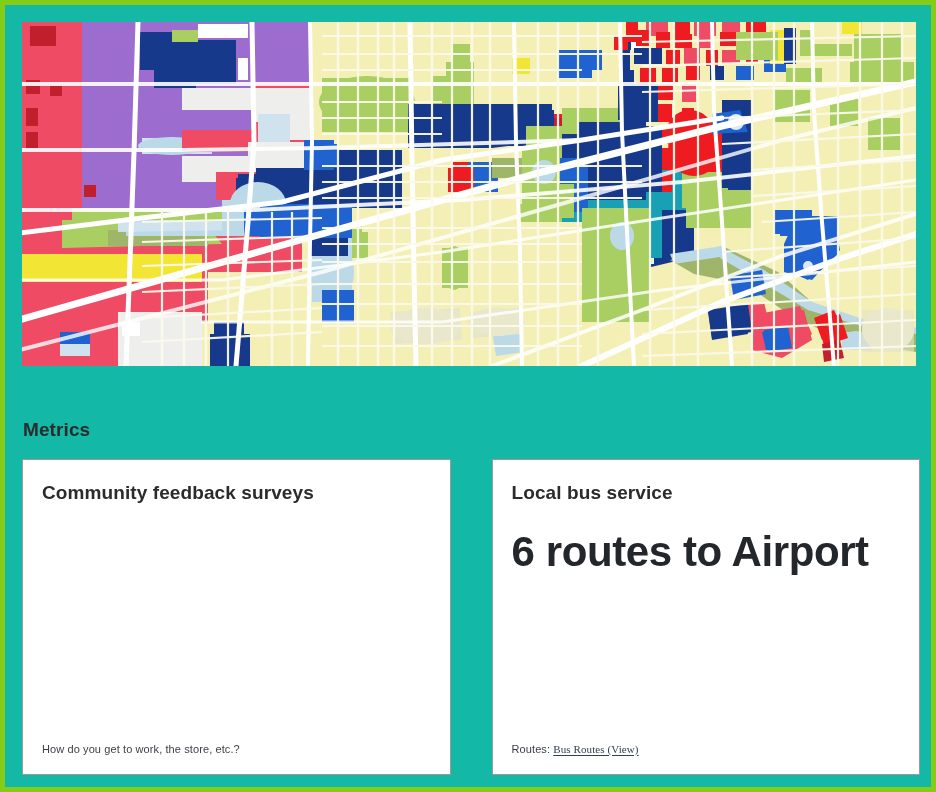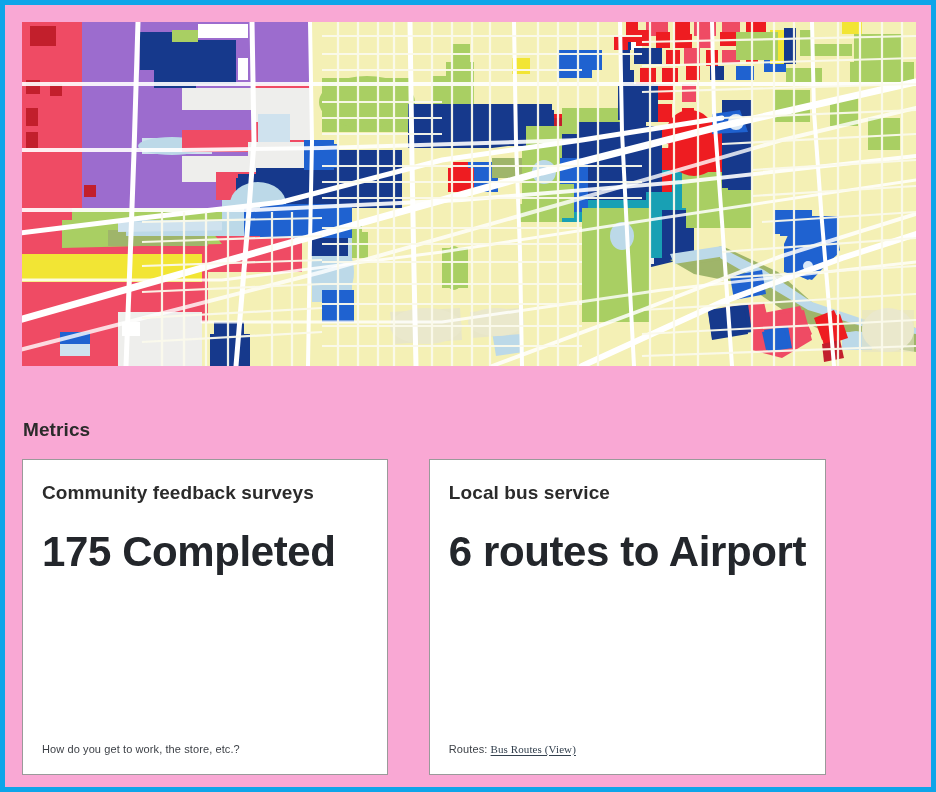--- a/index.html
+++ b/index.html
@@ -8,22 +8,22 @@
     background: #ffffff;
   }
   body {
     font-family: "Liberation Sans", sans-serif;
   }
   .page {
     position: relative;
     width: 936px;
     height: 792px;
     box-sizing: border-box;
-    background: #f9a8d4;
-    border: 5px solid #0ea5e9;
+    background: #14b8a6;
+    border: 5px solid #84cc16;
     overflow: hidden;
   }
 
   
   .map-wrap {
     position: absolute;
     left: 17px;
     top: 17px;
     width: 894px;
     height: 344px;
@@ -40,21 +40,21 @@
     font-size: 19px;
     font-weight: bold;
     color: #2b2b2b;
     letter-spacing: 0.1px;
   }
 
   .cards {
     position: absolute;
     left: 17px;
     top: 454px;
-    width: 804px;
+    width: 898px;
     height: 316px;
     display: flex;
     gap: 41px;
   }
   .card {
     flex: 1 1 0;
     box-sizing: border-box;
     border: 1px solid #9a9a9a;
     background: #ffffff;
     padding: 22px 19px 18px 19px;
@@ -466,21 +466,20 @@
       </g>
     </svg>
   </div>
 
   <div class="metrics-heading">Metrics</div>
 
   <div class="cards">
 
     <div class="card">
       <div class="card-title">Community feedback surveys</div>
-      <div class="card-value">175 Completed</div>
       <div class="card-footer">
         <span>How do you get to work, the store, etc.?</span>
       </div>
     </div>
 
     <div class="card">
       <div class="card-title">Local bus service</div>
       <div class="card-value">6 routes to Airport</div>
       <div class="card-footer">
         <span>Routes: </span><a href="#">Bus Routes (View)</a>

